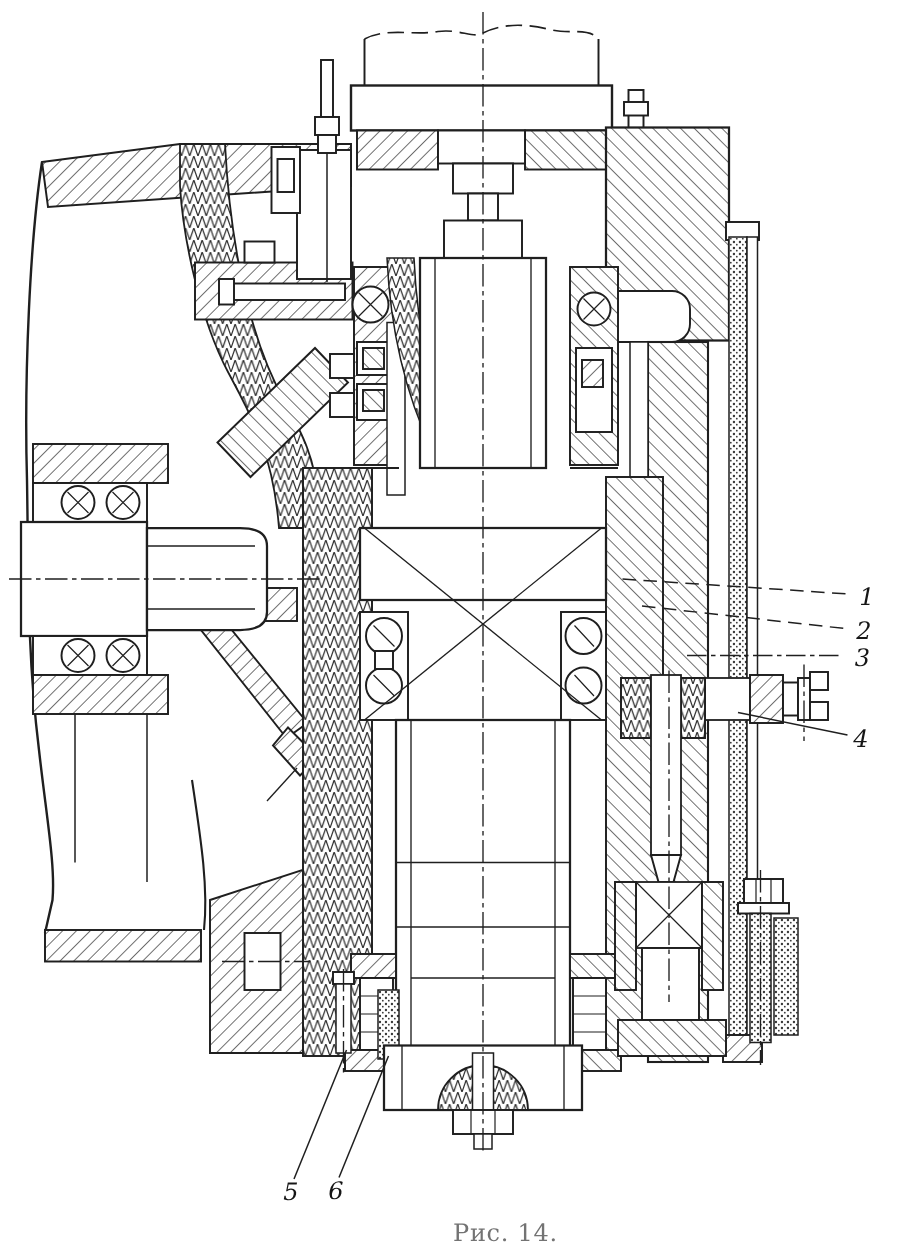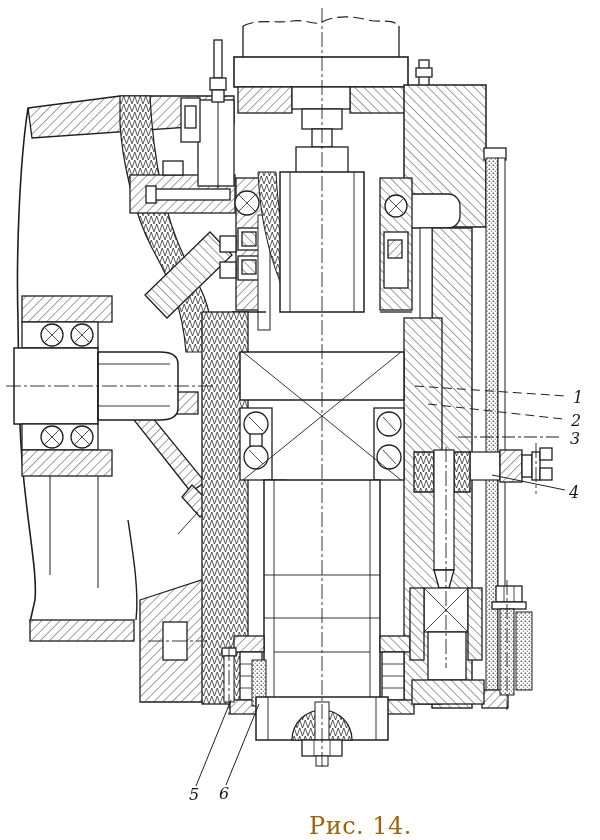--- a/index.html
+++ b/index.html
@@ -4,21 +4,21 @@
 <style>
   html,body{margin:0;padding:0;background:#ffffff;}
   .page{
     position:relative;width:600px;height:840px;background:#ffffff;
     outline:1px solid #d9d9d6;overflow:hidden;
     font-family:"DejaVu Serif","Liberation Serif",serif;
   }
   svg{position:absolute;left:0;top:0;}
   .caption{
     position:absolute;left:262px;top:812px;width:150px;
-    font-size:24px;color:#a16207;text-align:right;letter-spacing:.5px;
+    font-size:16px;color:#737373;text-align:center;letter-spacing:.5px;
   }
   .callout-num{
     font-family:"DejaVu Serif","Liberation Serif",serif;
     font-style:italic;font-size:16px;fill:#161616;
   }
 </style>
 </head>
 <body>
 
 <div class="page">

